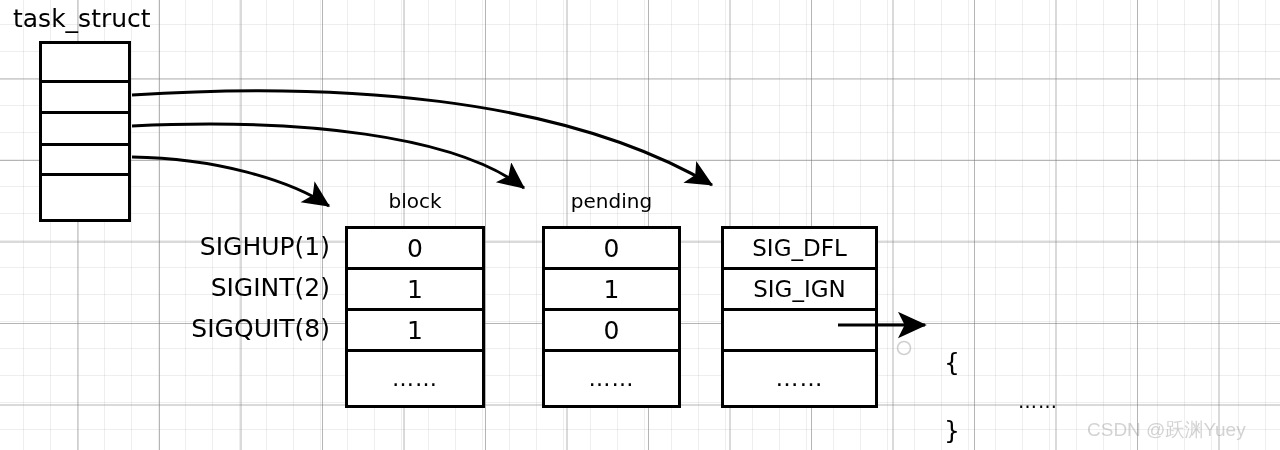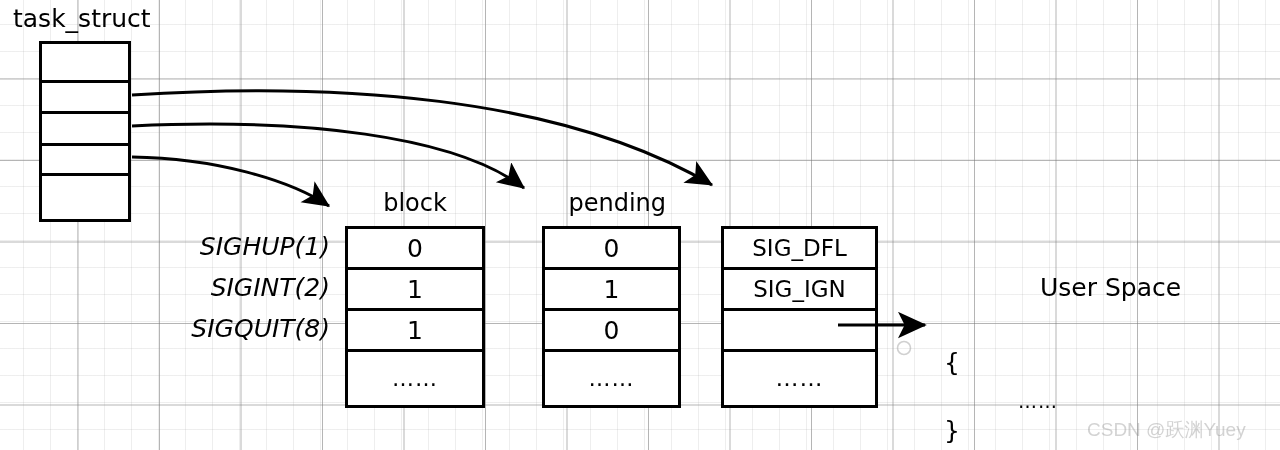--- a/index.html
+++ b/index.html
@@ -57,34 +57,33 @@
   }
   #task-struct-box .tcell:last-child { border-bottom: none; }
   
   .sig-label {
     position: absolute;
     right: 0;
     width: 100%;
     text-align: right;
     font-size: 25px;
     white-space: nowrap;
-    font-style: italic;
   }
   #sig-labels {
     position: absolute;
     left: 120px;
     top: 226px;
     width: 210px;
     height: 122px;
   }
   
   .table-head {
     position: absolute;
     text-align: center;
-    font-size: 24px;
+    font-size: 20px;
     top: 191px;
     line-height: 1;
   }
   .bittable {
     position: absolute;
     top: 226px;
     height: 182px;
     border: 3px solid #000;
     box-sizing: border-box;
     background: #fff;
@@ -104,21 +103,21 @@
     height: 53px;
     align-items: center;
     font-size: 22px;
     letter-spacing: 1px;
   }
   #table-block  { left: 345px; width: 140px; }
   #table-pending{ left: 542px; width: 139px; }
   #table-handler{ left: 721px; width: 157px; }
   #table-handler .row { font-size: 23px; }
   #head-block   { left: 345px; width: 140px; }
-  #head-pending { left: 527px; width: 139px; text-align: right; }
+  #head-pending { left: 542px; width: 139px; }
   #head-handler { left: 737px; width: 137px; }
   
   #userspace-title {
     left: 1040px;
     top: 275px;
     font-size: 25px;
   }
   #us-signature {
     left: 947px;
     top: 311px;
@@ -197,21 +196,20 @@
     <div class="row last">……</div>
   </div>
 
   <div class="bittable" id="table-handler">
     <div class="row">SIG_DFL</div>
     <div class="row">SIG_IGN</div>
     <div class="row"></div>
     <div class="row last">……</div>
   </div>
 
-  <div class="lbl" id="userspace-title">User Space</div>
   <div class="lbl" id="us-open-brace">{</div>
   <div class="lbl" id="us-ellipsis">……</div>
   <div class="lbl" id="us-close-brace">}</div>
 
   <div id="watermark">CSDN @跃渊Yuey</div>
 
   <svg id="overlay" viewBox="0 0 1280 450">
     <defs>
       <marker id="ah" markerWidth="11" markerHeight="11" refX="8.6" refY="4.2" orient="auto" markerUnits="strokeWidth">
         <path d="M0,0 L9,4.2 L0,8.4 L2.1,4.2 z" fill="#000"></path>

